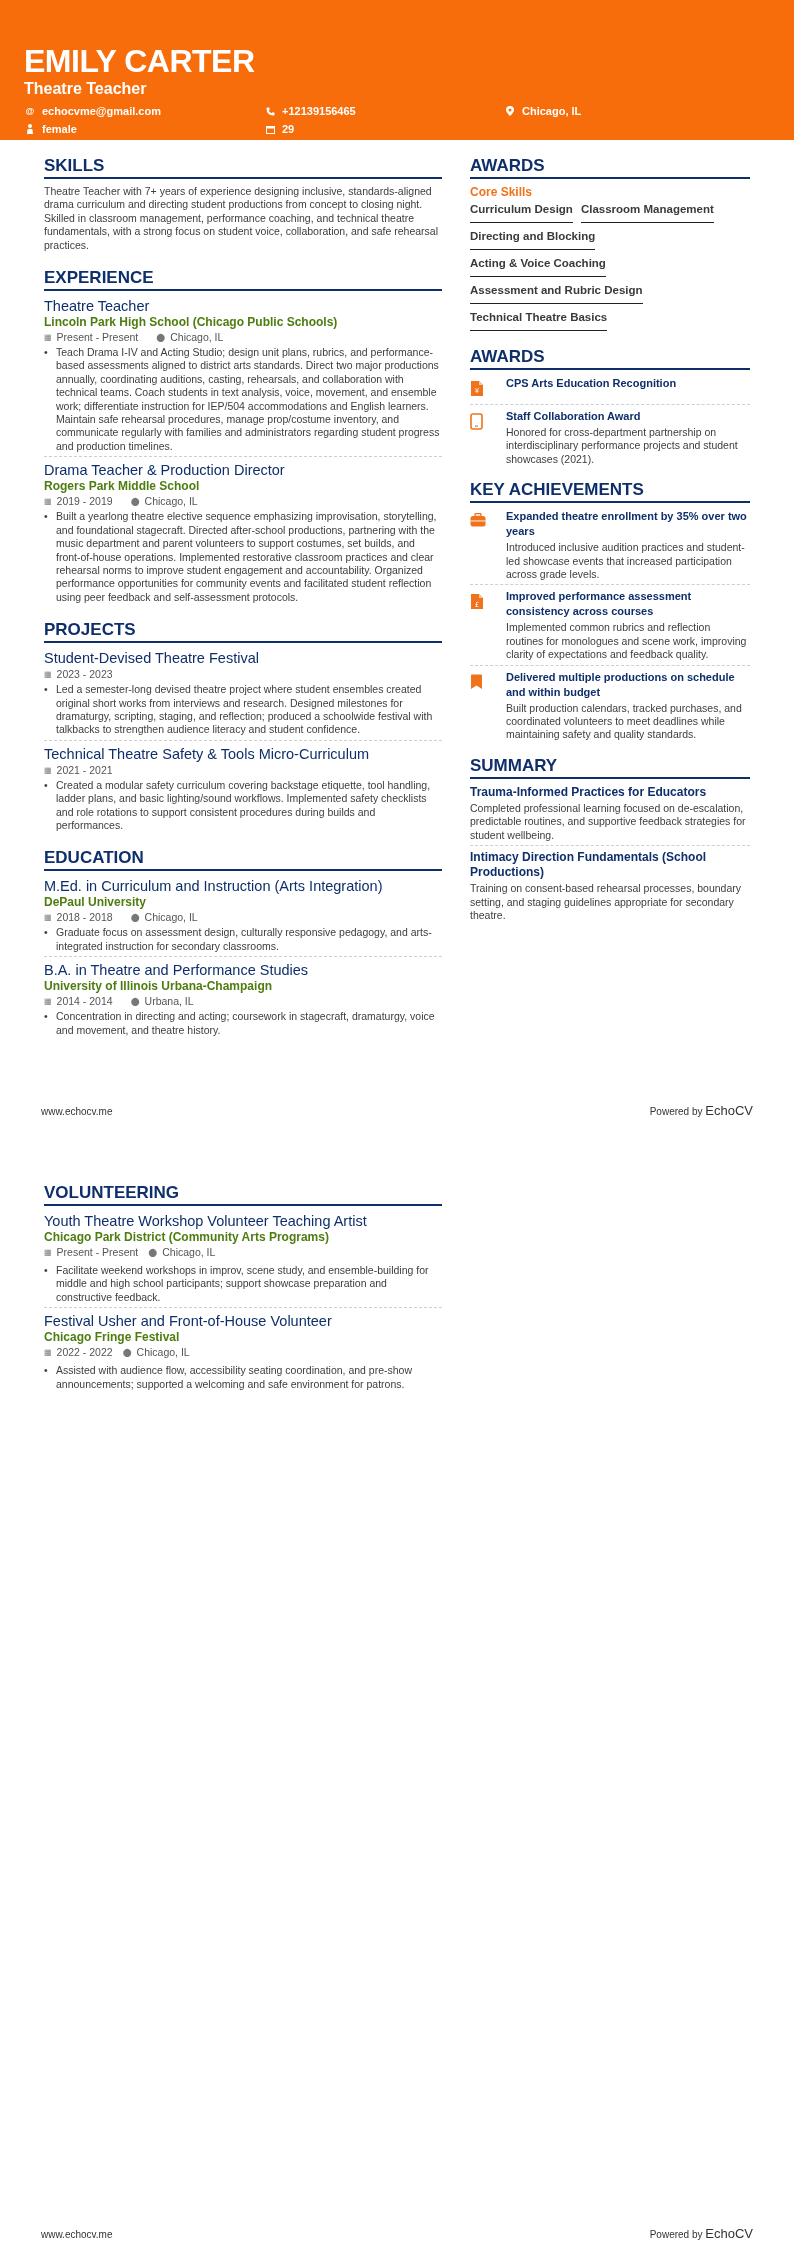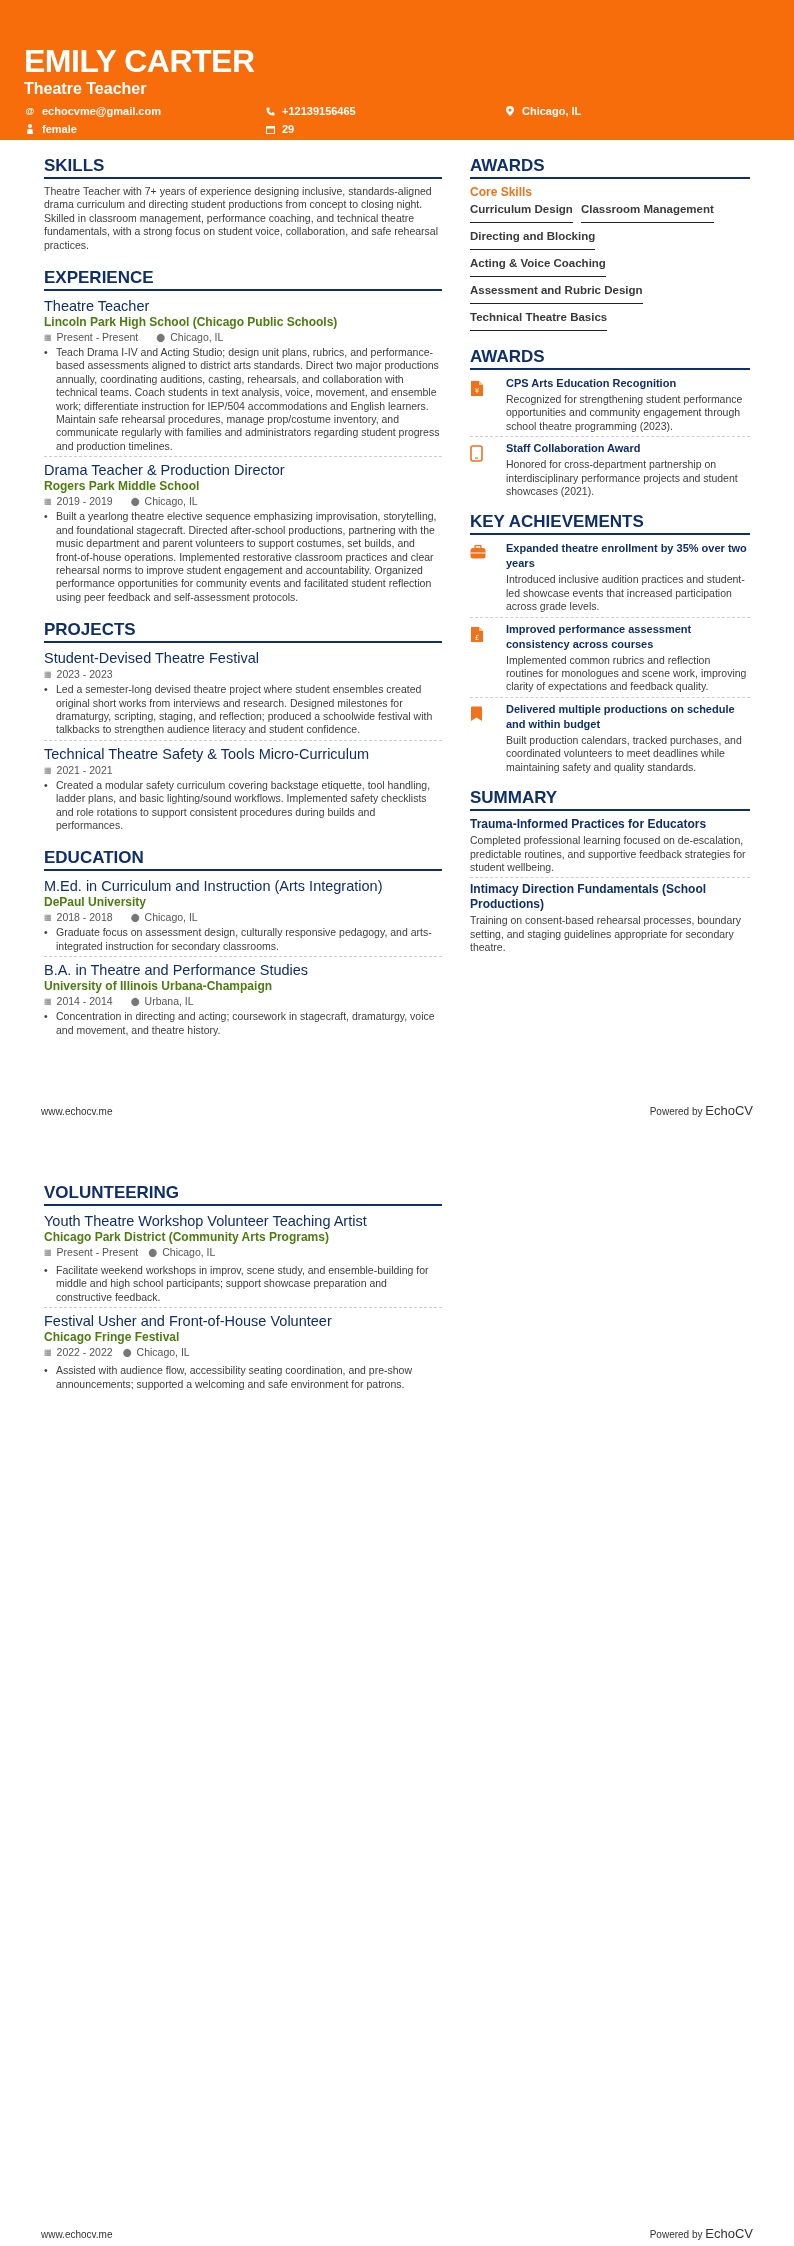--- a/index.html
+++ b/index.html
@@ -208,21 +208,20 @@
     <div class="award">
       <div class="ico">
         <svg width="14" height="17" viewBox="0 0 14 17">
             <path d="M1 1 L9 1 L13 5 L13 16 L1 16 Z" fill="#f0731c"></path>
             <path d="M9 1 L9 5 L13 5" fill="#fbc79e"></path>
             <text x="7" y="13" font-size="7" text-anchor="middle" fill="#fff" font-family="DejaVu Sans, sans-serif">¥</text>
           </svg>
       </div>
       <div>
         <div class="award-title">CPS Arts Education Recognition</div>
-        <div class="award-desc">Recognized for strengthening student performance opportunities and community engagement through school theatre programming (2023).</div>
       </div>
     </div>
     <div class="dash"></div>
     <div class="award">
       <div class="ico">
         <svg width="13" height="17" viewBox="0 0 13 17">
             <rect x="1" y="1" width="11" height="15" rx="2" fill="none" stroke="#f0731c" stroke-width="1.6"></rect>
             <rect x="5" y="12.5" width="3" height="1.2" fill="#f0731c"></rect>
           </svg>
       </div>

